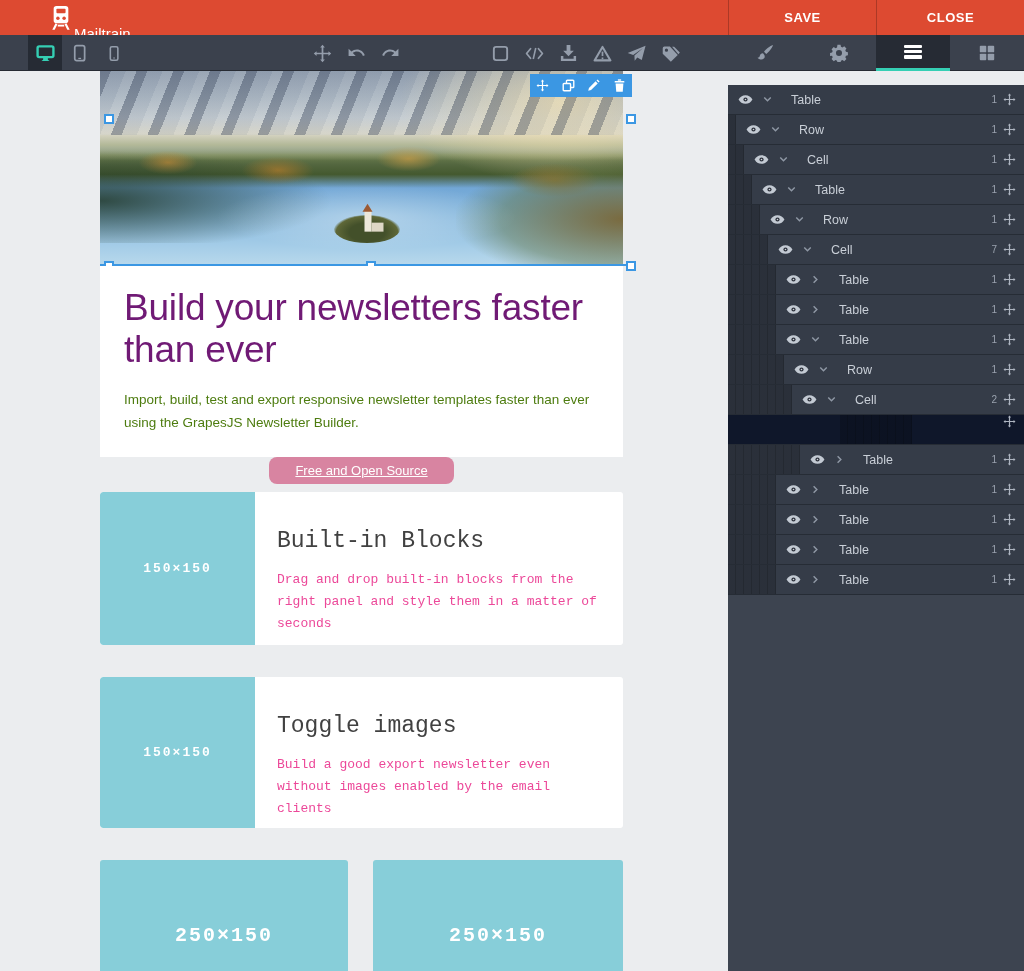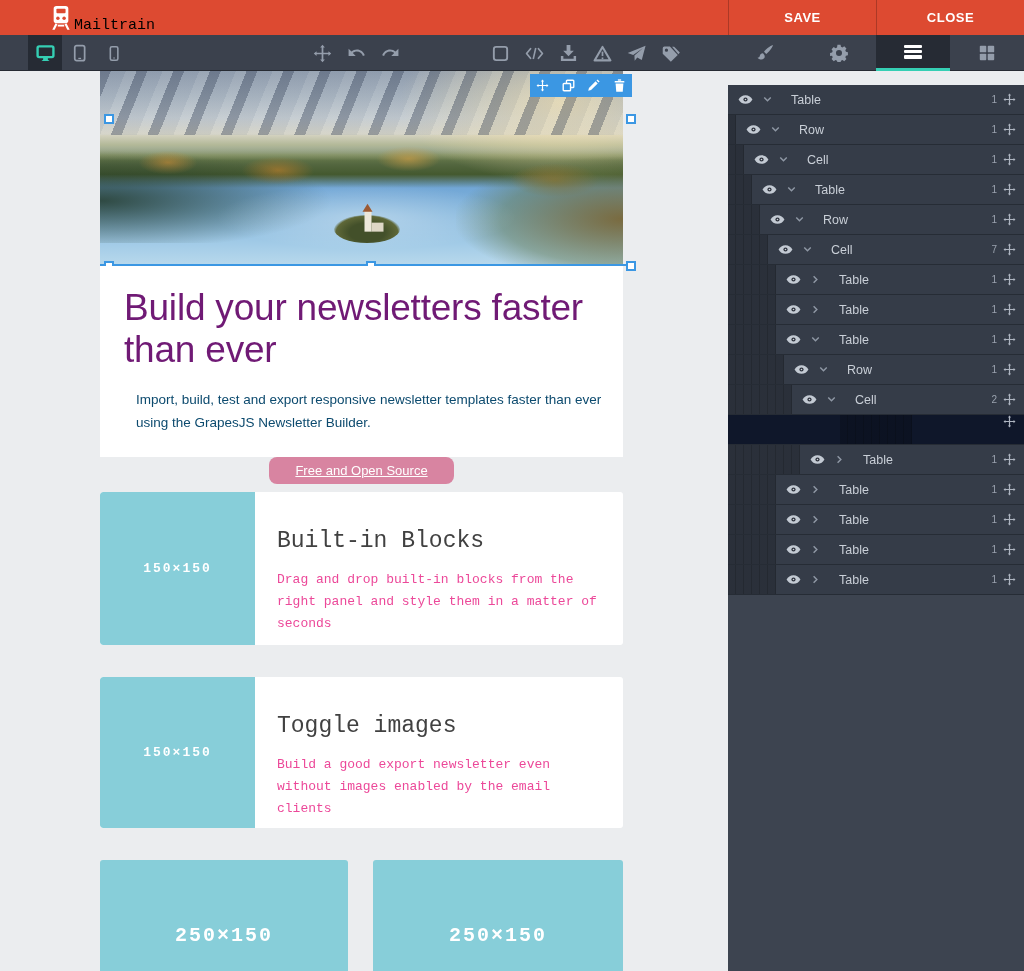--- a/index.html
+++ b/index.html
@@ -4,21 +4,21 @@
 <style>
   html,body{margin:0;padding:0;}
   body{
     width:1024px;height:971px;position:relative;overflow:hidden;
     background:#ebedef;font-family:"Liberation Sans",sans-serif;
     -webkit-font-smoothing:antialiased;
   }
   
   .topbar{position:absolute;left:0;top:0;width:1024px;height:35px;background:#dd4a31;}
   .logo{position:absolute;left:50px;top:5px;width:22px;height:26px;}
-  .app-title{position:absolute;left:74px;top:8px;line-height:35px;color:#000000;font-size:15px;font-family:Liberation Mono, monospace;}
+  .app-title{position:absolute;left:74px;top:16px;line-height:35px;color:#ffffff;font-size:15px;}
   .topbtn{position:absolute;top:0;height:35px;line-height:35px;text-align:center;color:#fff;
     font-size:13px;font-weight:bold;letter-spacing:.5px;border-left:1px solid rgba(0,0,0,.22);cursor:pointer;}
   .topbtn.save{left:728px;width:147px;}
   .topbtn.close{left:876px;width:147px;}
   
   .toolbar{position:absolute;left:0;top:35px;width:1024px;height:36px;background:#3b414d;border-bottom:1px solid #272b33;box-sizing:border-box;}
   .tbtn{width:34px;height:36px;display:flex;align-items:center;justify-content:center;color:#949dab;cursor:pointer;box-sizing:border-box;}
   .tbtn svg{width:19px;height:19px;display:block;}
   .tbtn.active{background:#262b34;color:#35cfb4;}
   .devices{position:absolute;left:28px;top:0;display:flex;}
@@ -61,21 +61,21 @@
   .church:after{content:"";position:absolute;left:7px;bottom:0;width:12px;height:9px;background:#ded7c6;}
   
   .sel-toolbar{position:absolute;left:530px;top:3px;height:23px;background:#3b97e3;display:flex;align-items:center;}
   .sel-btn{width:25.5px;height:23px;display:flex;align-items:center;justify-content:center;color:#fff;cursor:pointer;}
   .sel-btn svg{width:13px;height:13px;display:block;}
   .sel-line{position:absolute;left:100px;top:192.5px;width:532px;height:2.5px;background:#3b97e3;}
   .handle{position:absolute;width:6px;height:6px;background:#fff;border:2.5px solid #3b97e3;cursor:pointer;}
   
   .hero-text{position:absolute;left:100px;top:195px;width:523px;height:191px;background:#fff;box-sizing:border-box;padding:21px 24px 0;}
   .hero-text h1{margin:0;font-size:37px;font-weight:400;color:#701a75;letter-spacing:-.2px;}
-  .hero-text p{margin:17px 12px 0;font-size:13.5px;color:#0c4a6e;line-height:1.72;width:482px;}
+  .hero-text p{margin:17px 0 0;font-size:13.5px;color:#4d7c0f;line-height:1.72;width:482px;}
   .cta-wrap{text-align:center;margin-top:23px;}
   .cta{display:inline-block;background:#d884a1;color:#fff;font-size:13px;text-decoration:underline;
     padding:6px 26px;border-radius:8px;cursor:pointer;}
   
   .card{position:absolute;left:100px;width:523px;background:#fff;border-radius:3px;display:flex;overflow:hidden;}
   .card.c1{top:421px;height:153px;}
   .card.c2{top:606px;height:151px;}
   .ph{background:#87ced9;color:#fff;display:flex;align-items:center;justify-content:center;
     font-family:Liberation Mono, monospace;font-weight:bold;letter-spacing:2px;cursor:pointer;}
   .card .ph{width:155px;flex:none;font-size:13px;border-radius:3px 0 0 3px;}

